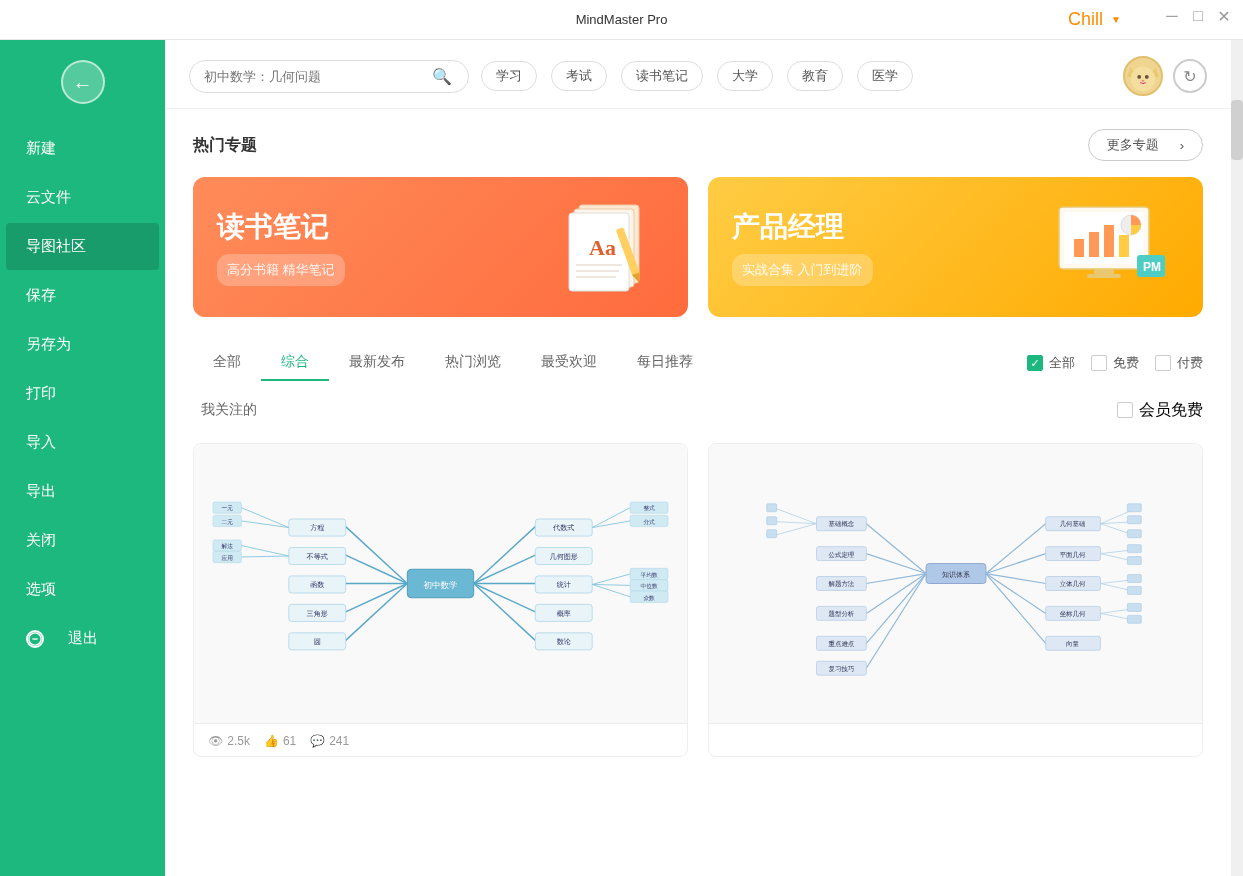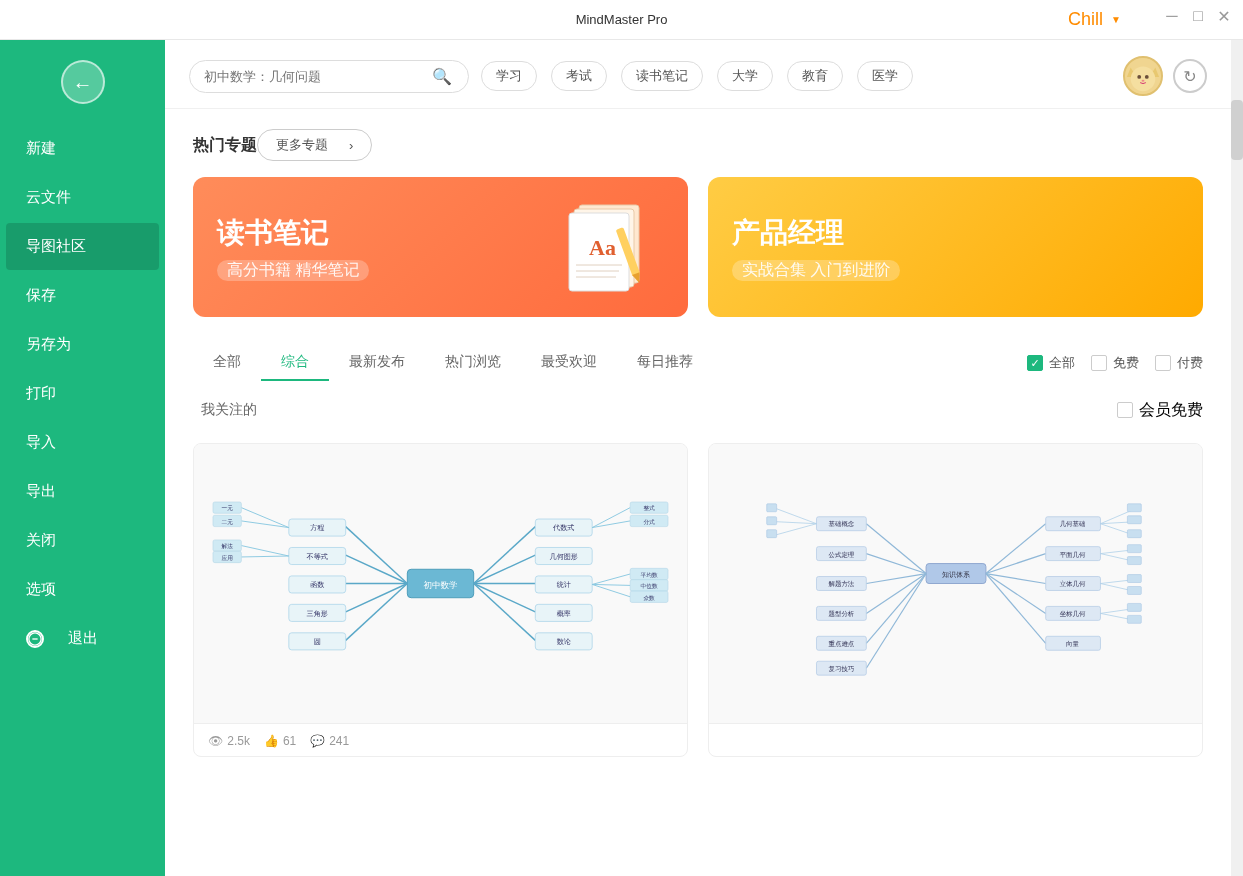--- a/index.html
+++ b/index.html
@@ -220,21 +220,21 @@
     
     .inner-content {
       padding: 20px 28px;
       flex: 1;
     }
 
     
     .section-header {
       display: flex;
       align-items: center;
-      justify-content: flex-start;
+      justify-content: space-between;
       margin-bottom: 16px;
     }
     .section-title {
       font-size: 16px;
       font-weight: bold;
       color: #333;
     }
     .more-btn {
       padding: 6px 18px;
       border: 1.5px solid #ccc;
@@ -274,24 +274,24 @@
     .card-text {
       z-index: 2;
     }
     .card-main-title {
       font-size: 28px;
       font-weight: bold;
       color: white;
       margin-bottom: 8px;
     }
     .card-subtitle {
-      font-size: 16px;
+      font-size: 13px;
       color: rgba(255,255,255,0.9);
       background: rgba(255,255,255,0.25);
-      padding: 0 10px;
+      padding: 7px 10px;
       border-radius: 12px;
       display: inline-block;
     }
 
     
     .book-illustration {
       position: relative;
       width: 110px;
       height: 100px;
     }
@@ -539,20 +539,42 @@
             </svg>
           </div>
         </div>
 
         <div class="topic-card topic-card-2">
           <div class="card-text">
             <div class="card-main-title">产品经理</div>
             <span class="card-subtitle">实战合集 入门到进阶</span>
           </div>
 
+          <div style="position:relative; width:130px; height:100px;">
+            <svg width="130" height="100" viewBox="0 0 130 100" xmlns="http://www.w3.org/2000/svg">
+
+              <rect x="10" y="10" width="90" height="62" rx="4" fill="#fff8ee" stroke="#e8c870" stroke-width="1.5"></rect>
+              <rect x="15" y="15" width="80" height="52" rx="2" fill="#ffffff"></rect>
+
+              <rect x="25" y="42" width="10" height="18" fill="#ff9955"></rect>
+              <rect x="40" y="35" width="10" height="25" fill="#ff9955"></rect>
+              <rect x="55" y="28" width="10" height="32" fill="#ff9955"></rect>
+              <rect x="70" y="38" width="10" height="22" fill="#ffcc44"></rect>
+
+              <circle cx="82" cy="28" r="10" fill="#eee" stroke="#ddd" stroke-width="1"></circle>
+              <path d="M82,28 L82,18 A10,10 0 0,1 92,28 Z" fill="#ff9955"></path>
+              <path d="M82,28 L92,28 A10,10 0 0,1 82,38 Z" fill="#ffcc44"></path>
+
+              <rect x="45" y="72" width="20" height="6" rx="1" fill="#e8c870"></rect>
+              <rect x="38" y="77" width="34" height="4" rx="2" fill="#e8c870"></rect>
+
+              <rect x="88" y="58" width="28" height="22" rx="3" fill="#4ecdc4"></rect>
+              <text x="94" y="74" font-size="12" font-weight="bold" fill="white" font-family="Arial">PM</text>
+            </svg>
+          </div>
         </div>
       </div>
 
       <div class="filter-tabs">
         <span class="filter-tab">全部</span>
         <span class="filter-tab active">综合</span>
         <span class="filter-tab">最新发布</span>
         <span class="filter-tab">热门浏览</span>
         <span class="filter-tab">最受欢迎</span>
         <span class="filter-tab">每日推荐</span>

